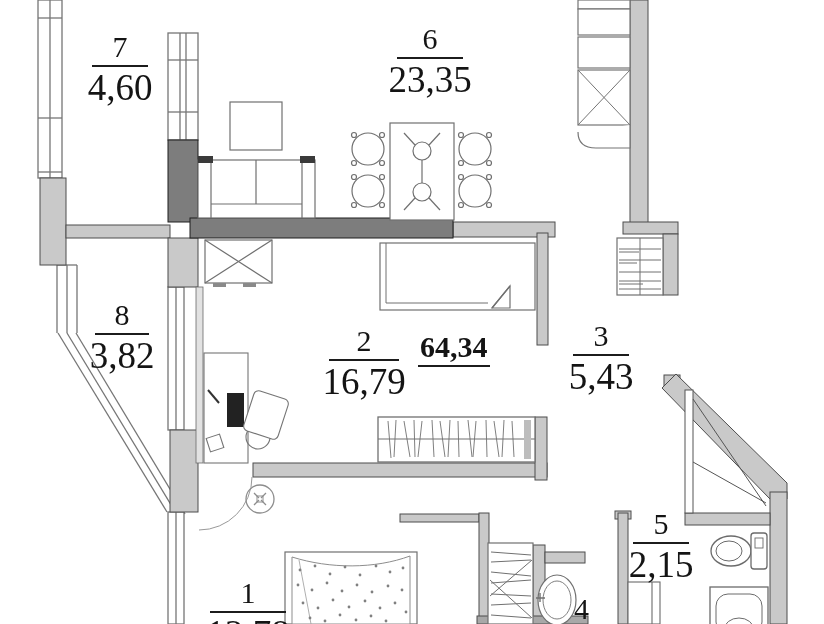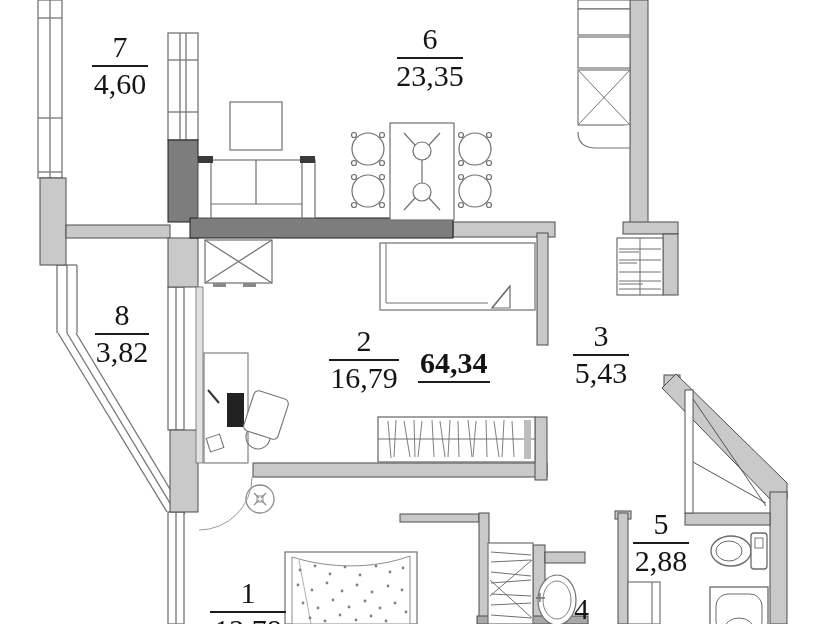--- a/index.html
+++ b/index.html
@@ -2,21 +2,21 @@
 <html><head>
 <meta charset="utf-8">
 <style>
   html,body{margin:0;padding:0;background:#fff;}
   #stage{position:relative;width:824px;height:624px;overflow:hidden;background:#fff;
          font-family:"Liberation Serif", serif;}
   #plan-svg{position:absolute;left:0;top:0;}
   .room-label{position:absolute;width:110px;text-align:center;color:#141414;line-height:1.02;}
   .room-label .num{font-size:30px;}
   .room-label .rule{height:0;border-top:2px solid #1c1c1c;margin:2px auto 2px auto;}
-  .room-label .area{font-size:30px;}
+  .room-label .area{font-size:37px;}
   .total-label{position:absolute;font-size:30px;font-weight:bold;color:#141414;
                border-bottom:2.5px solid #1c1c1c;padding:0 2px 1px 2px;}
   .num-only{position:absolute;font-size:30px;color:#141414;}
 </style>
 </head>
 <body>
 
 <div id="stage">
 
 <svg id="plan-svg" width="824" height="624" viewBox="0 0 824 624">
@@ -275,28 +275,28 @@
 
   <div class="room-label" style="left:546px;top:321px;">
     <div class="num">3</div>
     <div class="rule" style="width:56px;"></div>
     <div class="area">5,43</div>
   </div>
 
   <div class="room-label" style="left:606px;top:509px;">
     <div class="num">5</div>
     <div class="rule" style="width:56px;"></div>
-    <div class="area">2,88</div>
+    <div class="area">2,15</div>
   </div>
 
   <div class="room-label" style="left:193px;top:578px;">
     <div class="num">1</div>
     <div class="rule" style="width:76px;"></div>
     <div class="area">12,78</div>
   </div>
 
   <div class="num-only" style="left:574px;top:592px;">
     <span>4</span>
   </div>
 
-  <div class="total-label" style="left:418px;top:346px;">64,34</div>
+  <div class="total-label" style="left:418px;top:330px;">64,34</div>
 
 </div>
 
 </body></html>

